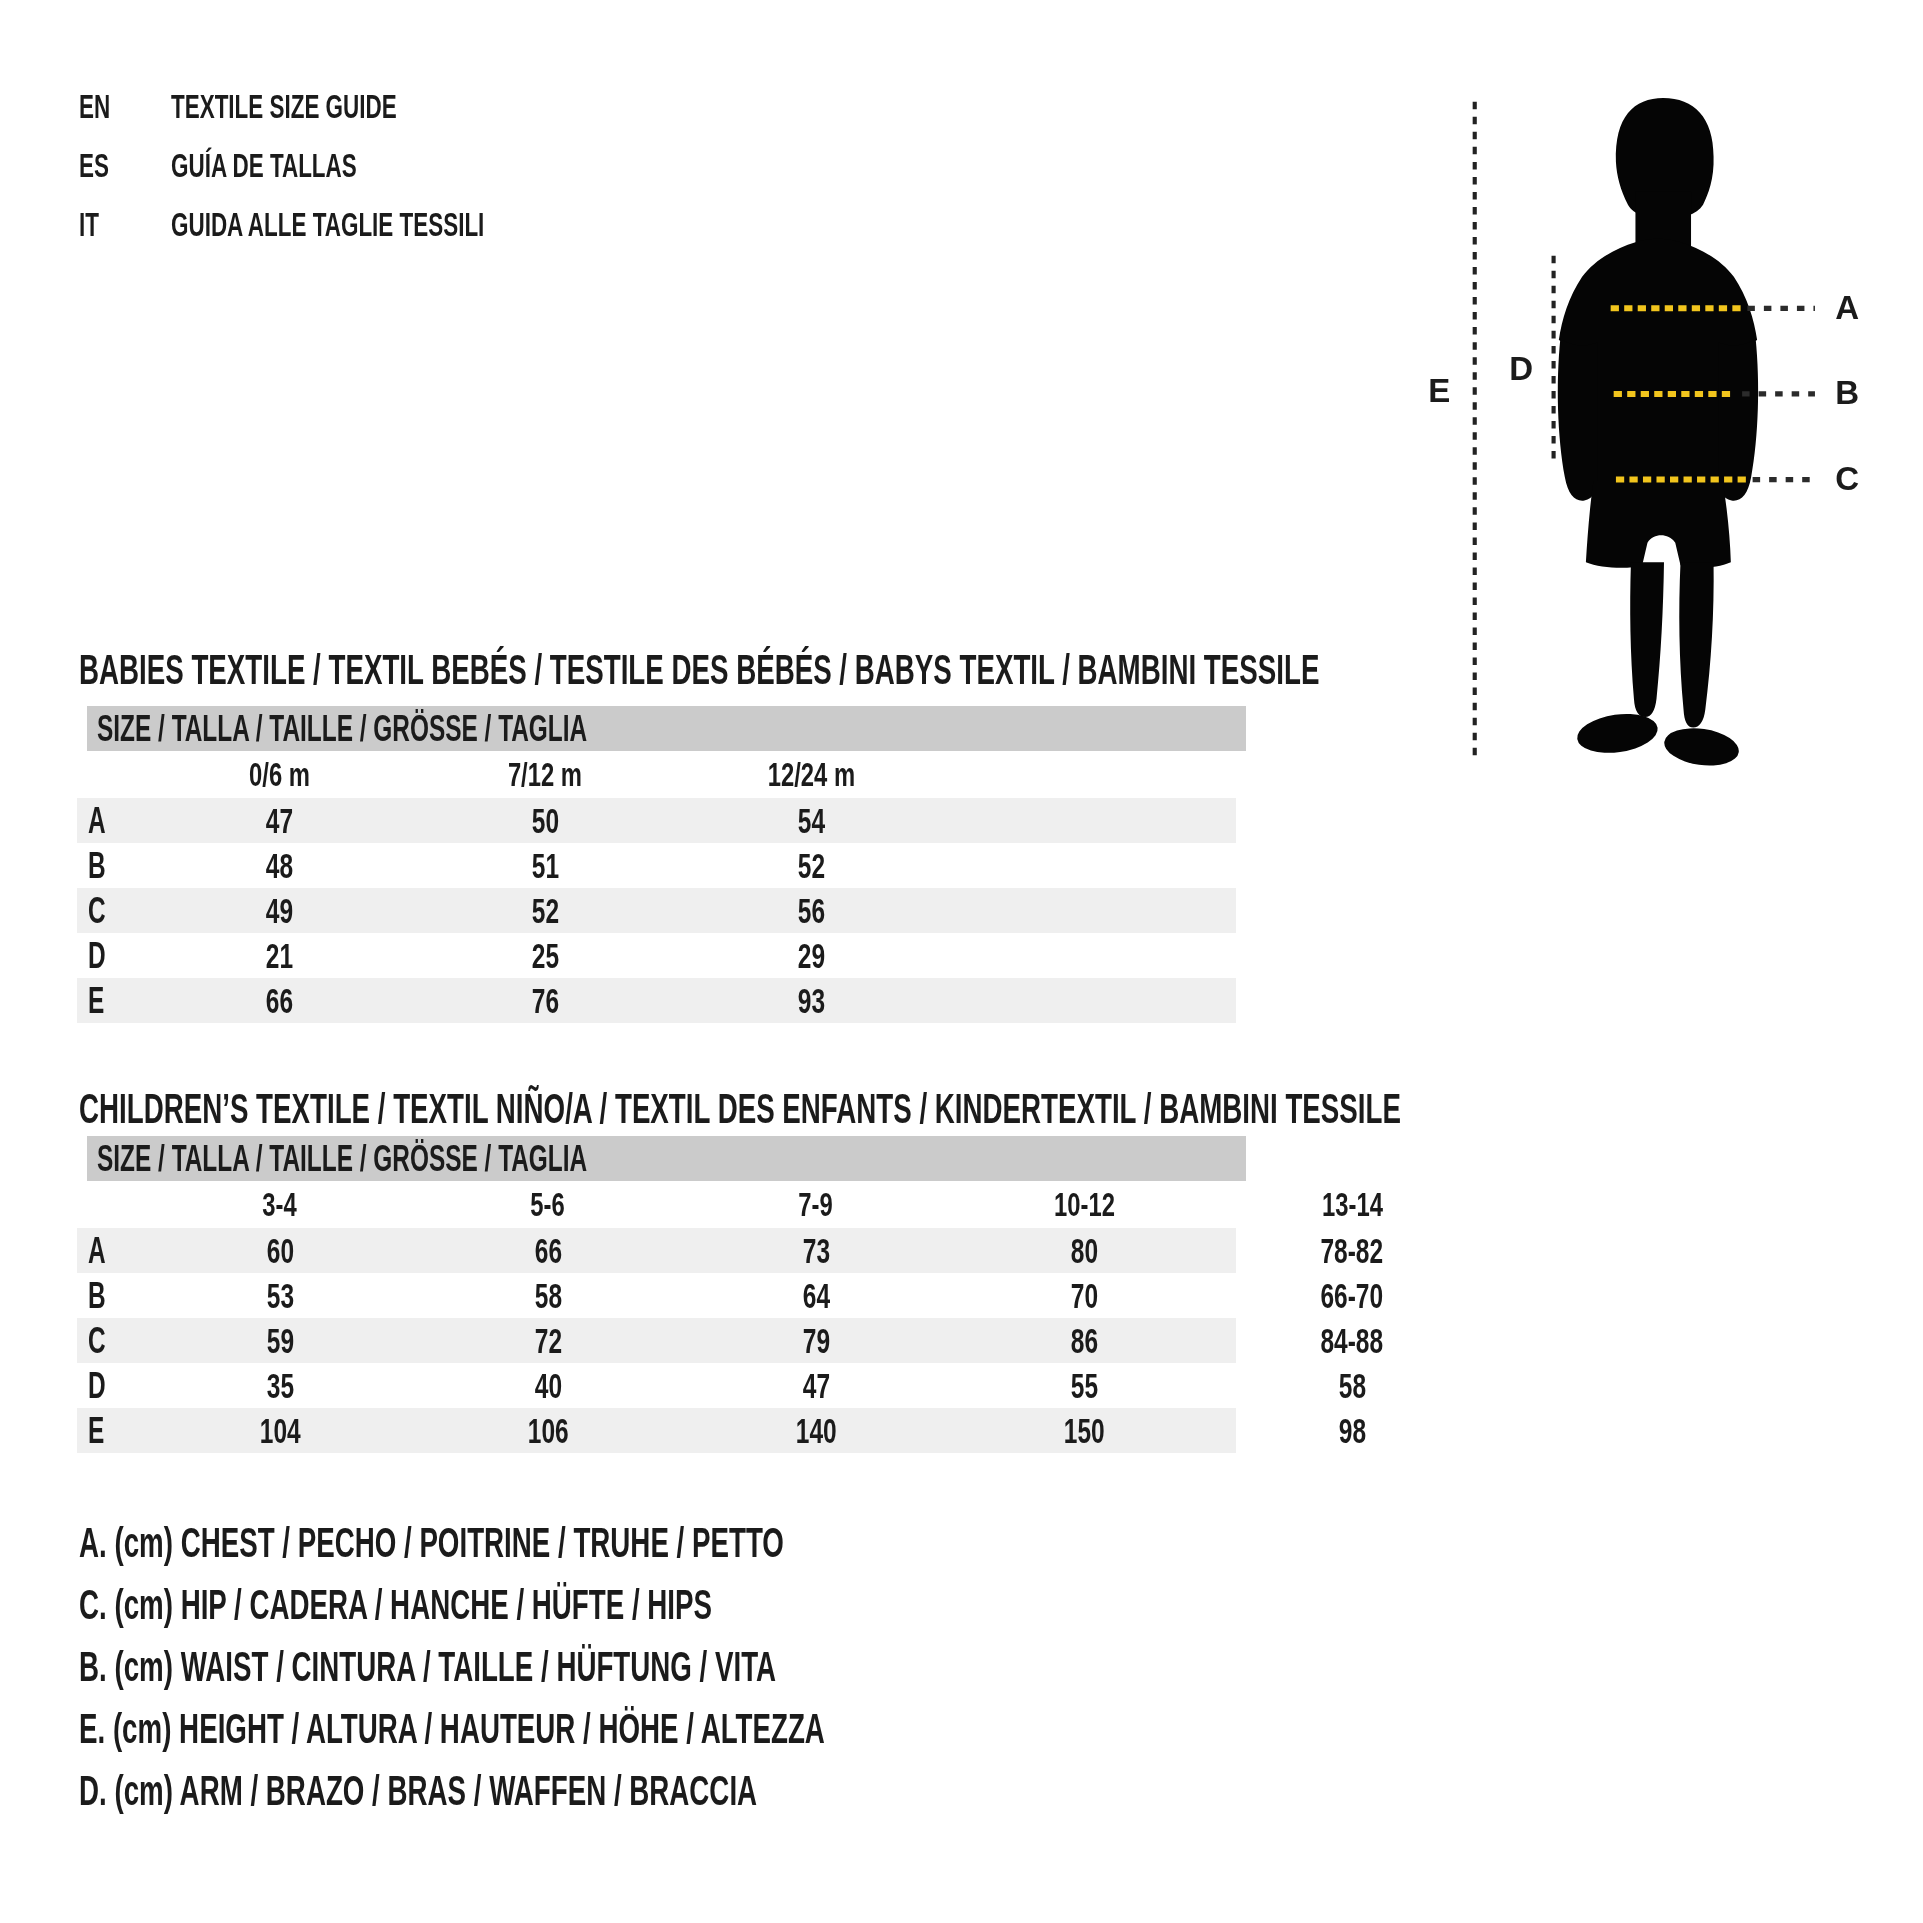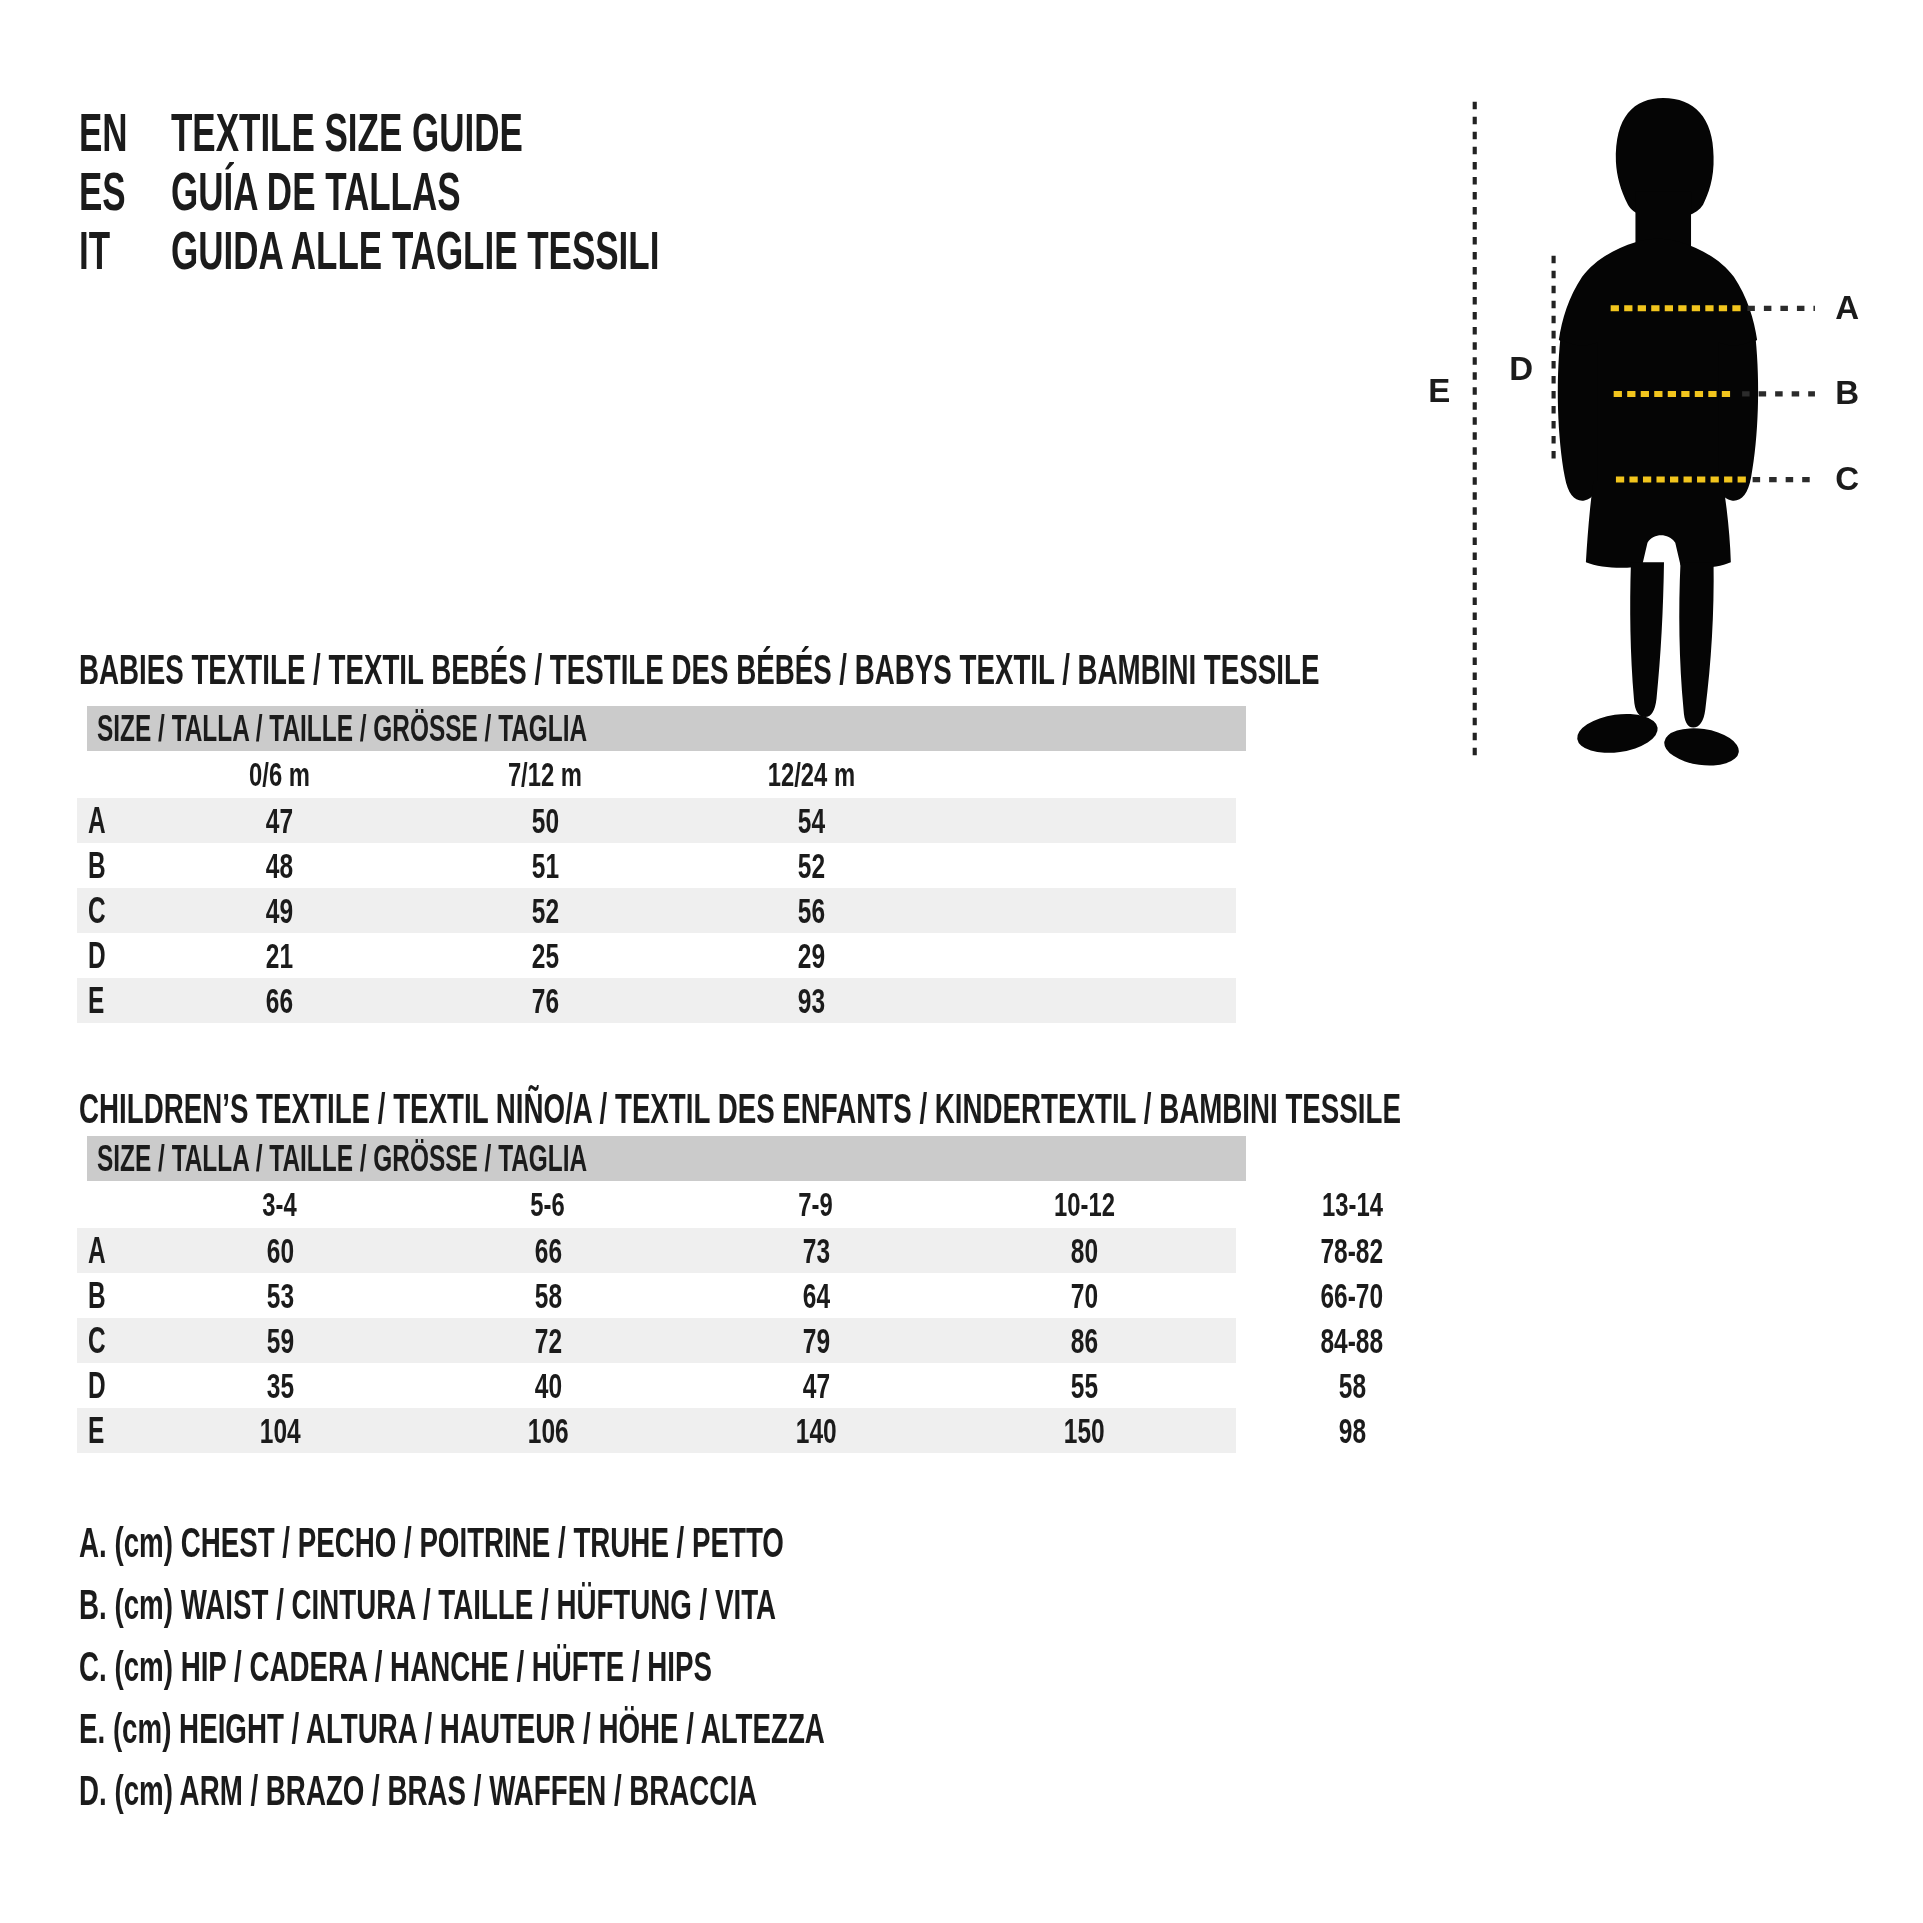--- a/index.html
+++ b/index.html
@@ -10,21 +10,21 @@
     font-family:"Liberation Sans","DejaVu Sans",sans-serif;
     font-weight:700;
     color:#1b1b1b;
     overflow:hidden;
   }
   
   .cond{display:inline-block;transform:scaleX(0.66);transform-origin:0 50%;white-space:nowrap;}
   .condc{display:inline-block;transform:scaleX(0.70);transform-origin:50% 50%;white-space:nowrap;}
 
   
-  .lang{position:absolute;left:79px;top:103px;font-size:53px;}
+  .lang{position:absolute;left:79px;top:77px;font-size:34px;}
   .lang-row{display:flex;height:59px;align-items:center;}
   .lang-code{width:92px;flex:0 0 auto;}
 
   
   .figure-svg{position:absolute;left:1413px;top:68px;width:511px;height:721px;}
   .figure-svg text{font-family:"Liberation Sans","DejaVu Sans",sans-serif;font-weight:700;font-size:44px;fill:#1b1b1b;}
 
   
   .sec-head{position:absolute;left:79px;font-size:42px;line-height:42px;height:42px;}
   .sec-head.babies{top:649px;}
@@ -215,25 +215,25 @@
     <div class="cell"><span class="condc">98</span></div>
     <div class="cell"></div>
   </div>
 </div>
 
 <div class="legend">
   <div class="legend-row">
       <span class="cond">A. (cm) CHEST / PECHO / POITRINE / TRUHE / PETTO</span>
     </div>
   <div class="legend-row">
+      <span class="cond">C. (cm) HIP / CADERA / HANCHE / HÜFTE / HIPS</span>
+    </div>
+  <div class="legend-row">
       <span class="cond">B. (cm) WAIST / CINTURA / TAILLE / HÜFTUNG / VITA</span>
     </div>
   <div class="legend-row">
-      <span class="cond">C. (cm) HIP / CADERA / HANCHE / HÜFTE / HIPS</span>
-    </div>
-  <div class="legend-row">
       <span class="cond">E. (cm) HEIGHT / ALTURA / HAUTEUR / HÖHE / ALTEZZA</span>
     </div>
   <div class="legend-row">
       <span class="cond">D. (cm) ARM / BRAZO / BRAS / WAFFEN / BRACCIA</span>
     </div>
 </div>
 
 
 </body></html>

